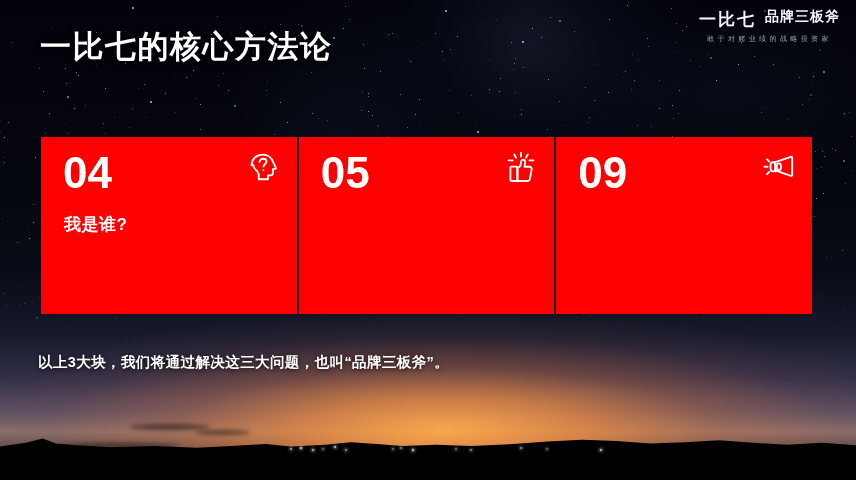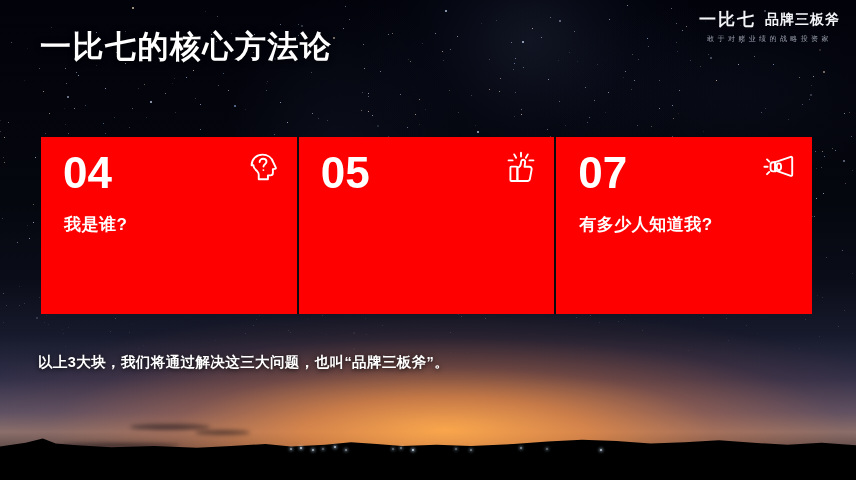--- a/index.html
+++ b/index.html
@@ -82,21 +82,21 @@
     letter-spacing:1.5px;
     text-shadow:0 1px 6px rgba(0,0,0,0.8);
     white-space:nowrap;
   }
   .brand {
     position:absolute; right:16px; top:8px;
     text-align:center;
     color:#ffffff;
     white-space:nowrap;
   }
-  .brand-row { display:flex; align-items:center; justify-content:center; gap:9px; }
+  .brand-row { display:flex; align-items:flex-start; justify-content:center; gap:9px; }
   .brand-mark {
     font-size:17px; font-weight:bold; letter-spacing:2px;
     color:#f2f4f8;
   }
   .brand-name {
     font-size:14px; font-weight:bold; letter-spacing:1px;
     color:#f2f4f8;
   }
   .brand-sub {
     margin-top:3px;
@@ -807,22 +807,21 @@
           <path d="M23.8 4.4l-1.9 3.4"></path>
           <path d="M4.6 10.4h4.0"></path>
           <path d="M29.4 10.4h-4.0"></path>
           <path d="M13.4 31.0v-13.1c1.9-0.6 3.2-2.0 3.45-4.0l0.3-2.4c0.12-1.0 0.95-1.75 1.95-1.75 1.25 0 2.2 1.08 2.05 2.3l-0.6 4.75h5.0c1.35 0 2.35 1.22 2.1 2.55l-1.75 9.6c-0.2 1.2-1.25 2.05-2.45 2.05z"></path>
           <rect x="6.4" y="16.6" width="7.0" height="14.4" rx="1.0"></rect>
         </svg>
       </div>
     </div>
 
     <div class="card">
-      <div class="card-num">07</div>
-      <div class="card-label">有多少人知道我?</div>
+      <div class="card-num">09</div>
       <div class="card-icon">
         <svg viewBox="0 0 34 34" fill="none" stroke="#ffffff" stroke-width="1.9" stroke-linecap="round" stroke-linejoin="round">
           <path d="M13.2 12.2l15.6-5.4c0.7-0.25 1.4 0.28 1.4 1.02v17.0c0 0.74-0.7 1.27-1.4 1.02l-15.6-5.4z"></path>
           <path d="M13.2 12.2h-2.1c-1.4 0-2.55 1.15-2.55 2.55v4.1c0 1.4 1.15 2.55 2.55 2.55h2.1z"></path>
           <ellipse cx="16.9" cy="16.8" rx="2.2" ry="3.4"></ellipse>
           <path d="M5.0 9.4l2.3 2.3"></path>
           <path d="M2.4 16.8h3.2"></path>
           <path d="M5.0 24.2l2.3-2.3"></path>
         </svg>
       </div>

